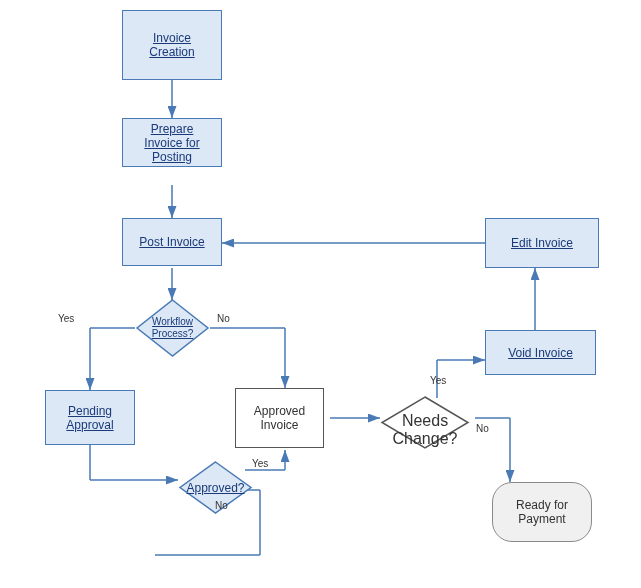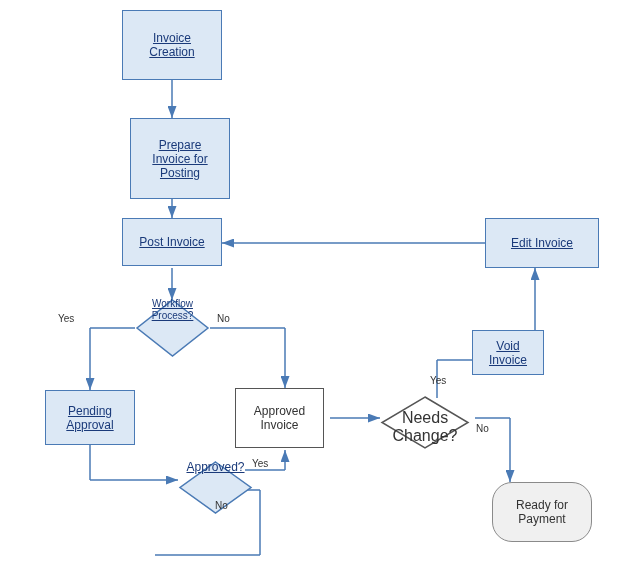--- a/index.html
+++ b/index.html
@@ -36,20 +36,21 @@
       background: #fff;
     }
     .diamond {
       background: transparent;
     }
     .diamond-inner {
       width: 100%;
       height: 100%;
       position: relative;
       display: flex;
+      align-items: center;
       justify-content: center;
     }
     .diamond svg {
       position: absolute;
       top: 0; left: 0;
       width: 100%; height: 100%;
     }
     .diamond-text {
       position: relative;
       z-index: 2;
@@ -130,21 +131,21 @@
     <line x1="260" y1="490" x2="260" y2="555" stroke="#4a7ab5" stroke-width="1.5"></line>
     <line x1="155" y1="555" x2="260" y2="555" stroke="#4a7ab5" stroke-width="1.5"></line>
 
   </svg>
 
   <div class="node rect" style="left:122px; top:10px; width:100px; height:70px;">
     <span class="underline" style="white-space:pre-line; text-decoration:underline;">Invoice
 Creation</span>
   </div>
 
-  <div class="node rect" style="left:130px; top:118px; width:100px; height:81px;">
+  <div class="node rect" style="left:122px; top:118px; width:100px; height:49px;">
     <span class="underline" style="white-space:pre-line; text-decoration:underline;">Prepare
 Invoice for
 Posting</span>
   </div>
 
   <div class="node rect" style="left:122px; top:218px; width:100px; height:48px;">
     <span class="underline" style="white-space:pre-line; text-decoration:underline;">Post Invoice</span>
   </div>
 
   <div class="node diamond" style="left:135px; top:298px; width:75px; height:60px;">
@@ -179,21 +180,21 @@
   <div class="node diamond" style="left:380px; top:395px; width:90px; height:55px;">
     <div class="diamond-inner">
       <svg viewBox="0 0 90 55" xmlns="http://www.w3.org/2000/svg">
         <polygon points="45,2 88,27.5 45,53 2,27.5" fill="#fff" stroke="#555" stroke-width="1.5"></polygon>
       </svg>
       <span class="diamond-text-plain" style="font-size:16px; color:#333;margin-top:14px;">Needs
 Change?</span>
     </div>
   </div>
 
-  <div class="node rect" style="left:472px; top:330px; width:72px; height:45px;">
+  <div class="node rect" style="left:485px; top:330px; width:111px; height:45px;">
     <span class="underline" style="text-decoration:underline;">Void Invoice</span>
   </div>
 
   <div class="node rect" style="left:485px; top:218px; width:114px; height:50px;">
     <span class="underline" style="text-decoration:underline;">Edit Invoice</span>
   </div>
 
   <div class="node rounded" style="left:472px; top:482px; width:100px; height:60px;margin-left:20px;">
     <span style="white-space:pre-line; color:#333; text-align:center;">Ready for
 Payment</span>

